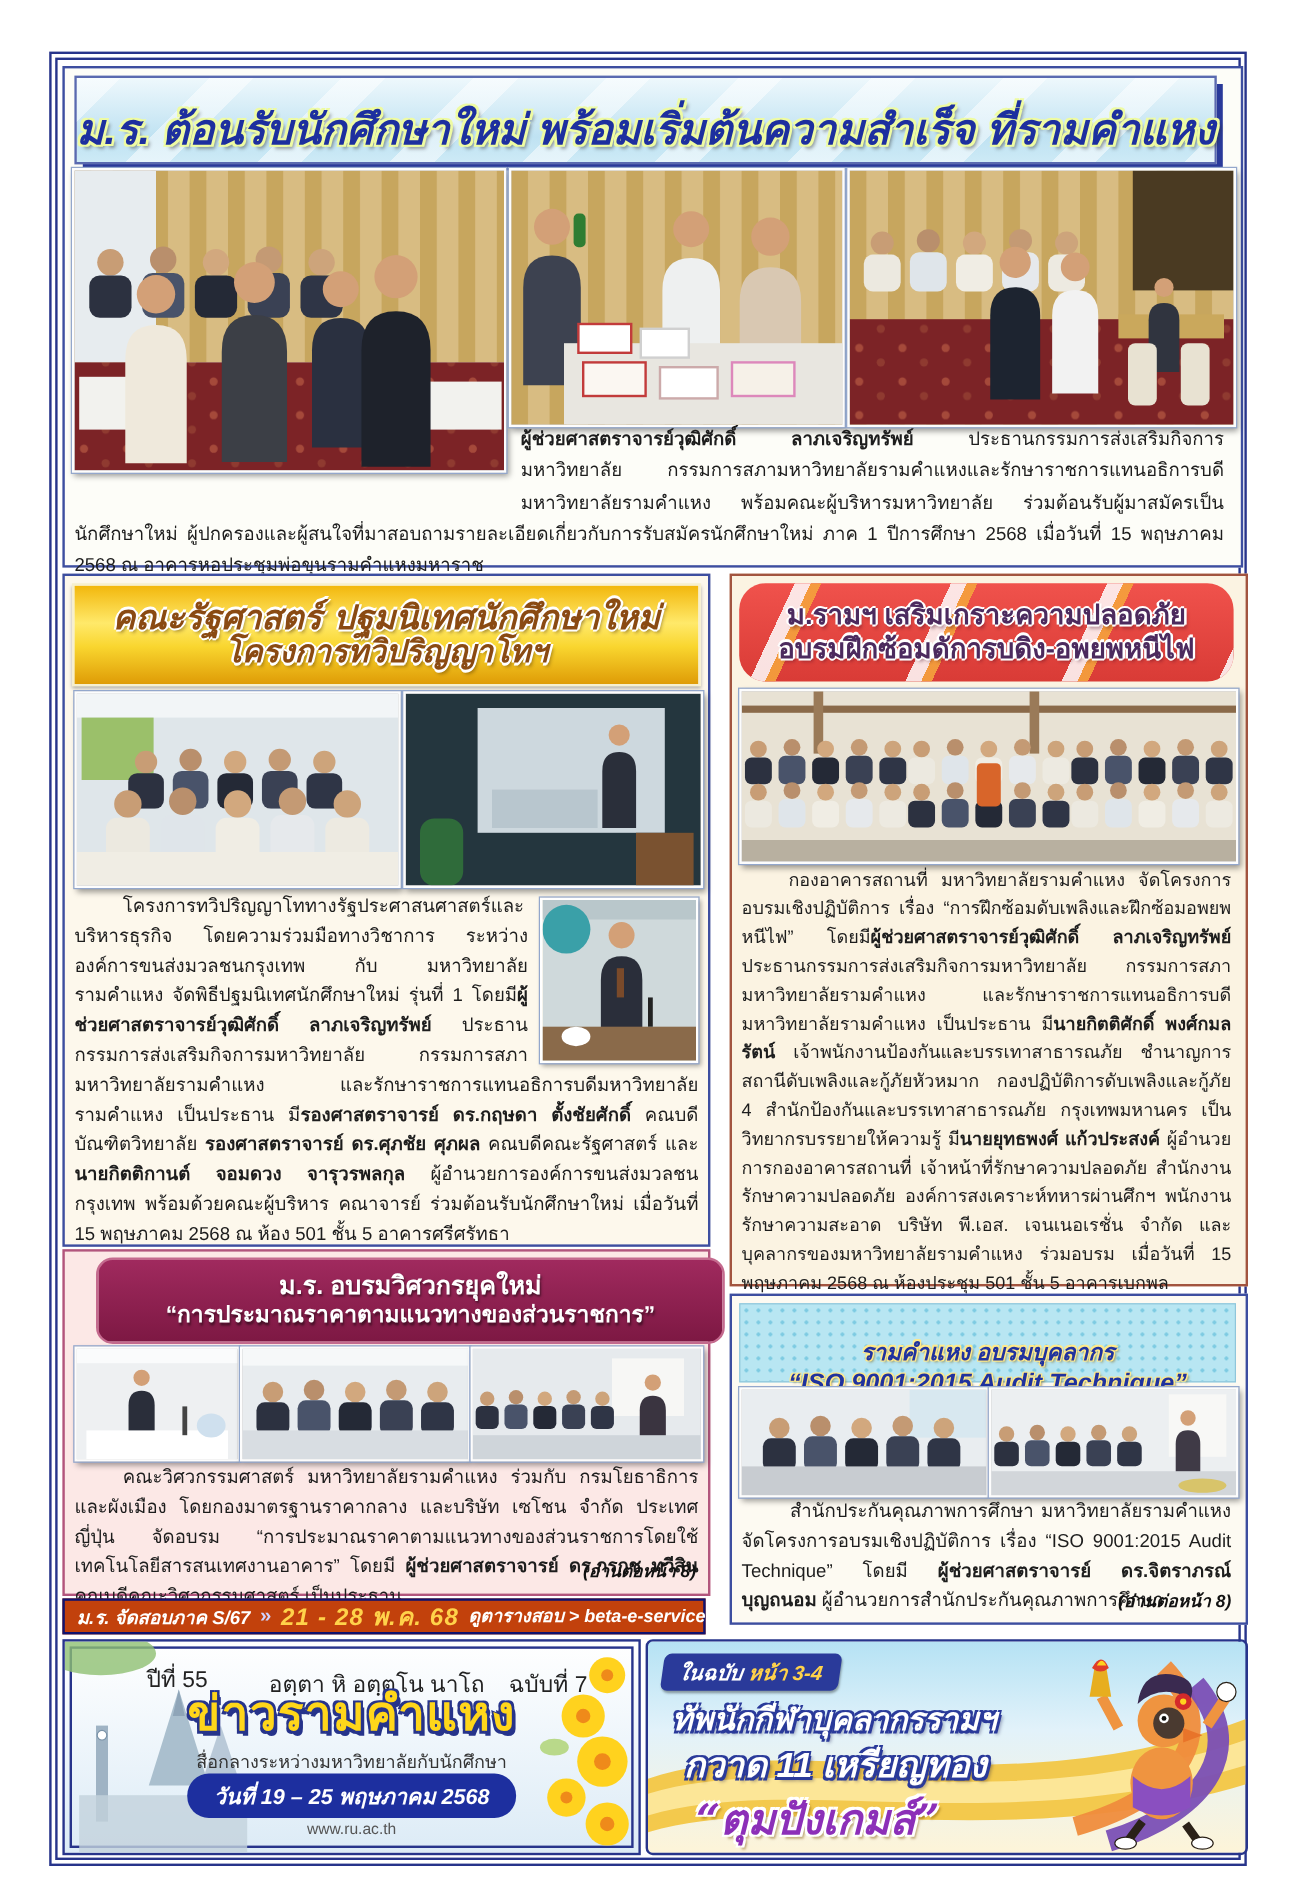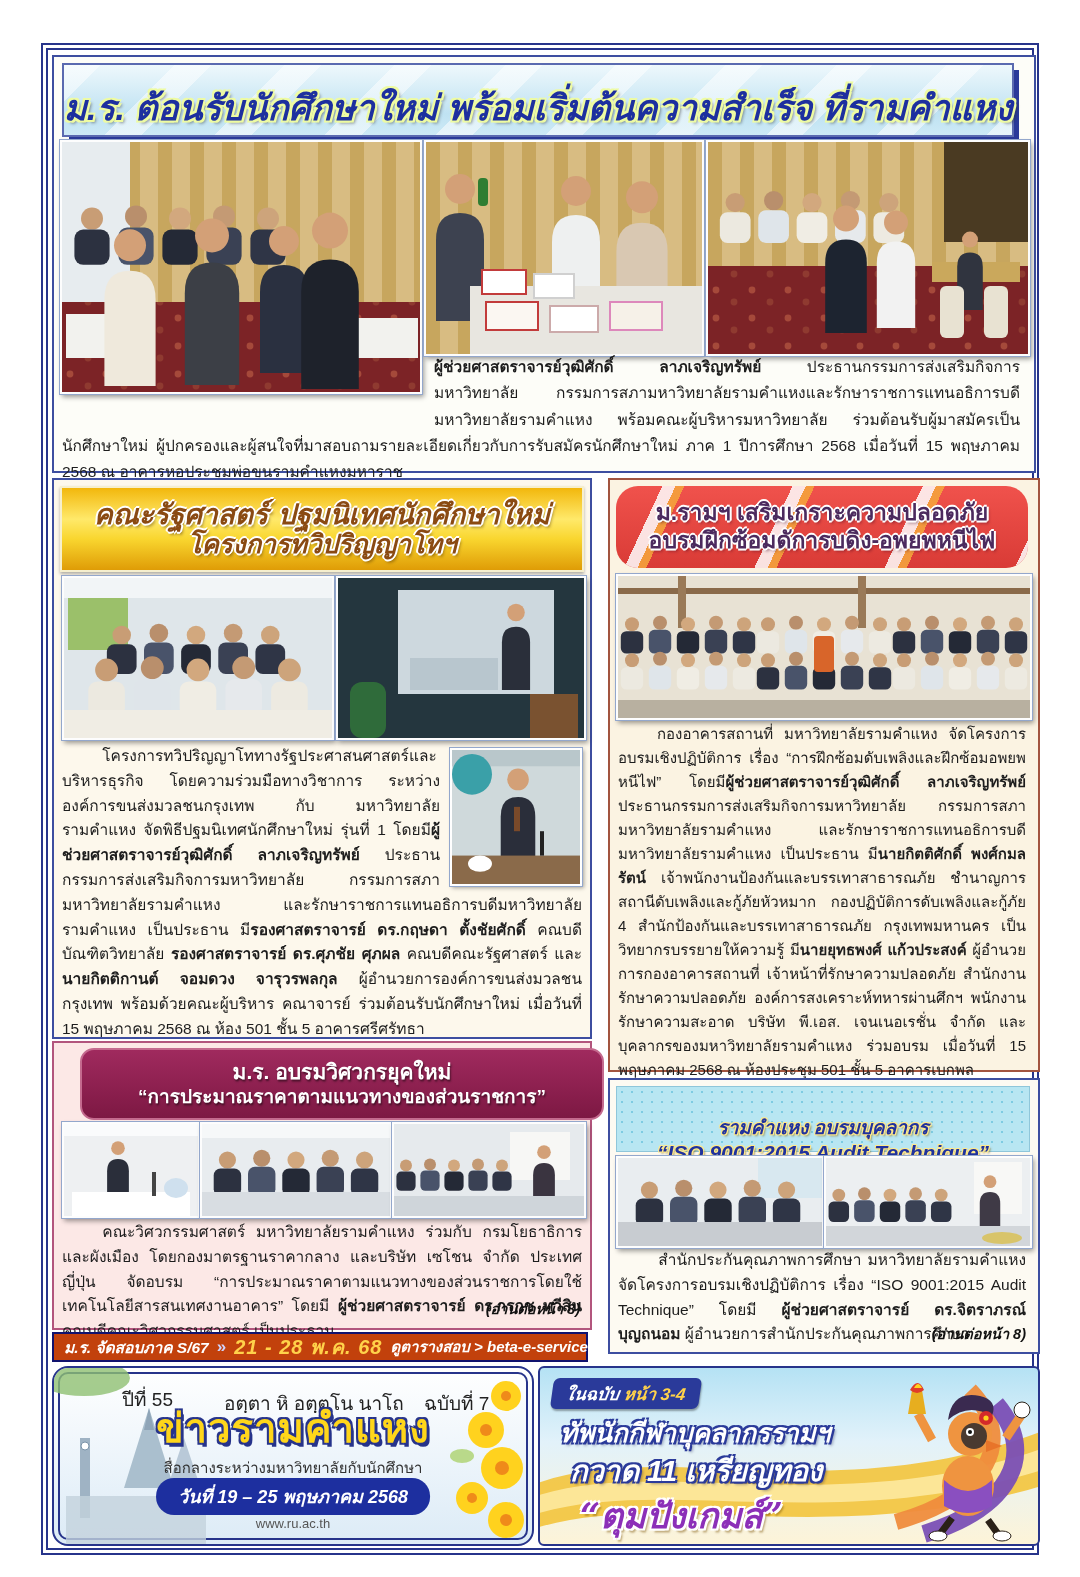--- a/index.html
+++ b/index.html
@@ -56,21 +56,21 @@
   .caption{position:absolute;left:62px;top:354px;width:958px;font-size:15.5px;line-height:1.7;text-align:justify;color:#1d1d1d;}
   .cap-spacer{float:left;width:372px;height:62px;}
   
   .strip{position:absolute;left:52px;top:1332px;width:536px;height:30px;background:#c2410c;border:2px solid #10126e;
     display:flex;align-items:center;gap:8px;padding:0 10px;box-sizing:border-box;white-space:nowrap;}
   .strip .s1{color:#fff;font-style:italic;font-weight:700;font-size:15.5px;}
   .strip .s2{color:#cfd4ff;font-weight:800;font-size:17px;}
   .strip .s3{color:#ffd24a;font-weight:800;font-size:20px;font-style:italic;letter-spacing:1px;}
   .strip .s4{color:#fff;font-style:italic;font-weight:700;font-size:15px;}
   
-  .masthead{position:absolute;left:52px;top:1366px;width:478px;height:176px;border-radius:16px;
+  .masthead{position:absolute;left:52px;top:1366px;width:478px;height:176px;border-radius:0;
     border:2px solid #27348b;outline:2px solid #27348b;outline-offset:-8px;
     background:linear-gradient(180deg,#ffffff,#eaf3fa 60%,#dcebf6);overflow:hidden;}
   .mh-small{position:absolute;font-size:19px;color:#222;font-weight:400;}
   .mh-title{position:absolute;left:0;top:28px;width:100%;text-align:center;font-size:40px;font-weight:800;color:#ffd61a;letter-spacing:1px;
     text-shadow:-2px -2px 0 #27348b,2px -2px 0 #27348b,-2px 2px 0 #27348b,2px 2px 0 #27348b,3px 4px 0 #27348b;}
   .mh-sub{position:absolute;left:0;top:88px;width:100%;text-align:center;font-size:15px;color:#333;}
   .mh-pill{position:absolute;left:50%;top:110px;transform:translateX(-50%);background:#1d2f9f;color:#fff;
     font-size:18px;font-weight:700;font-style:italic;padding:4px 22px;border-radius:18px;white-space:nowrap;}
   .mh-web{position:absolute;left:0;top:148px;width:100%;text-align:center;font-size:13px;color:#555;}
   

